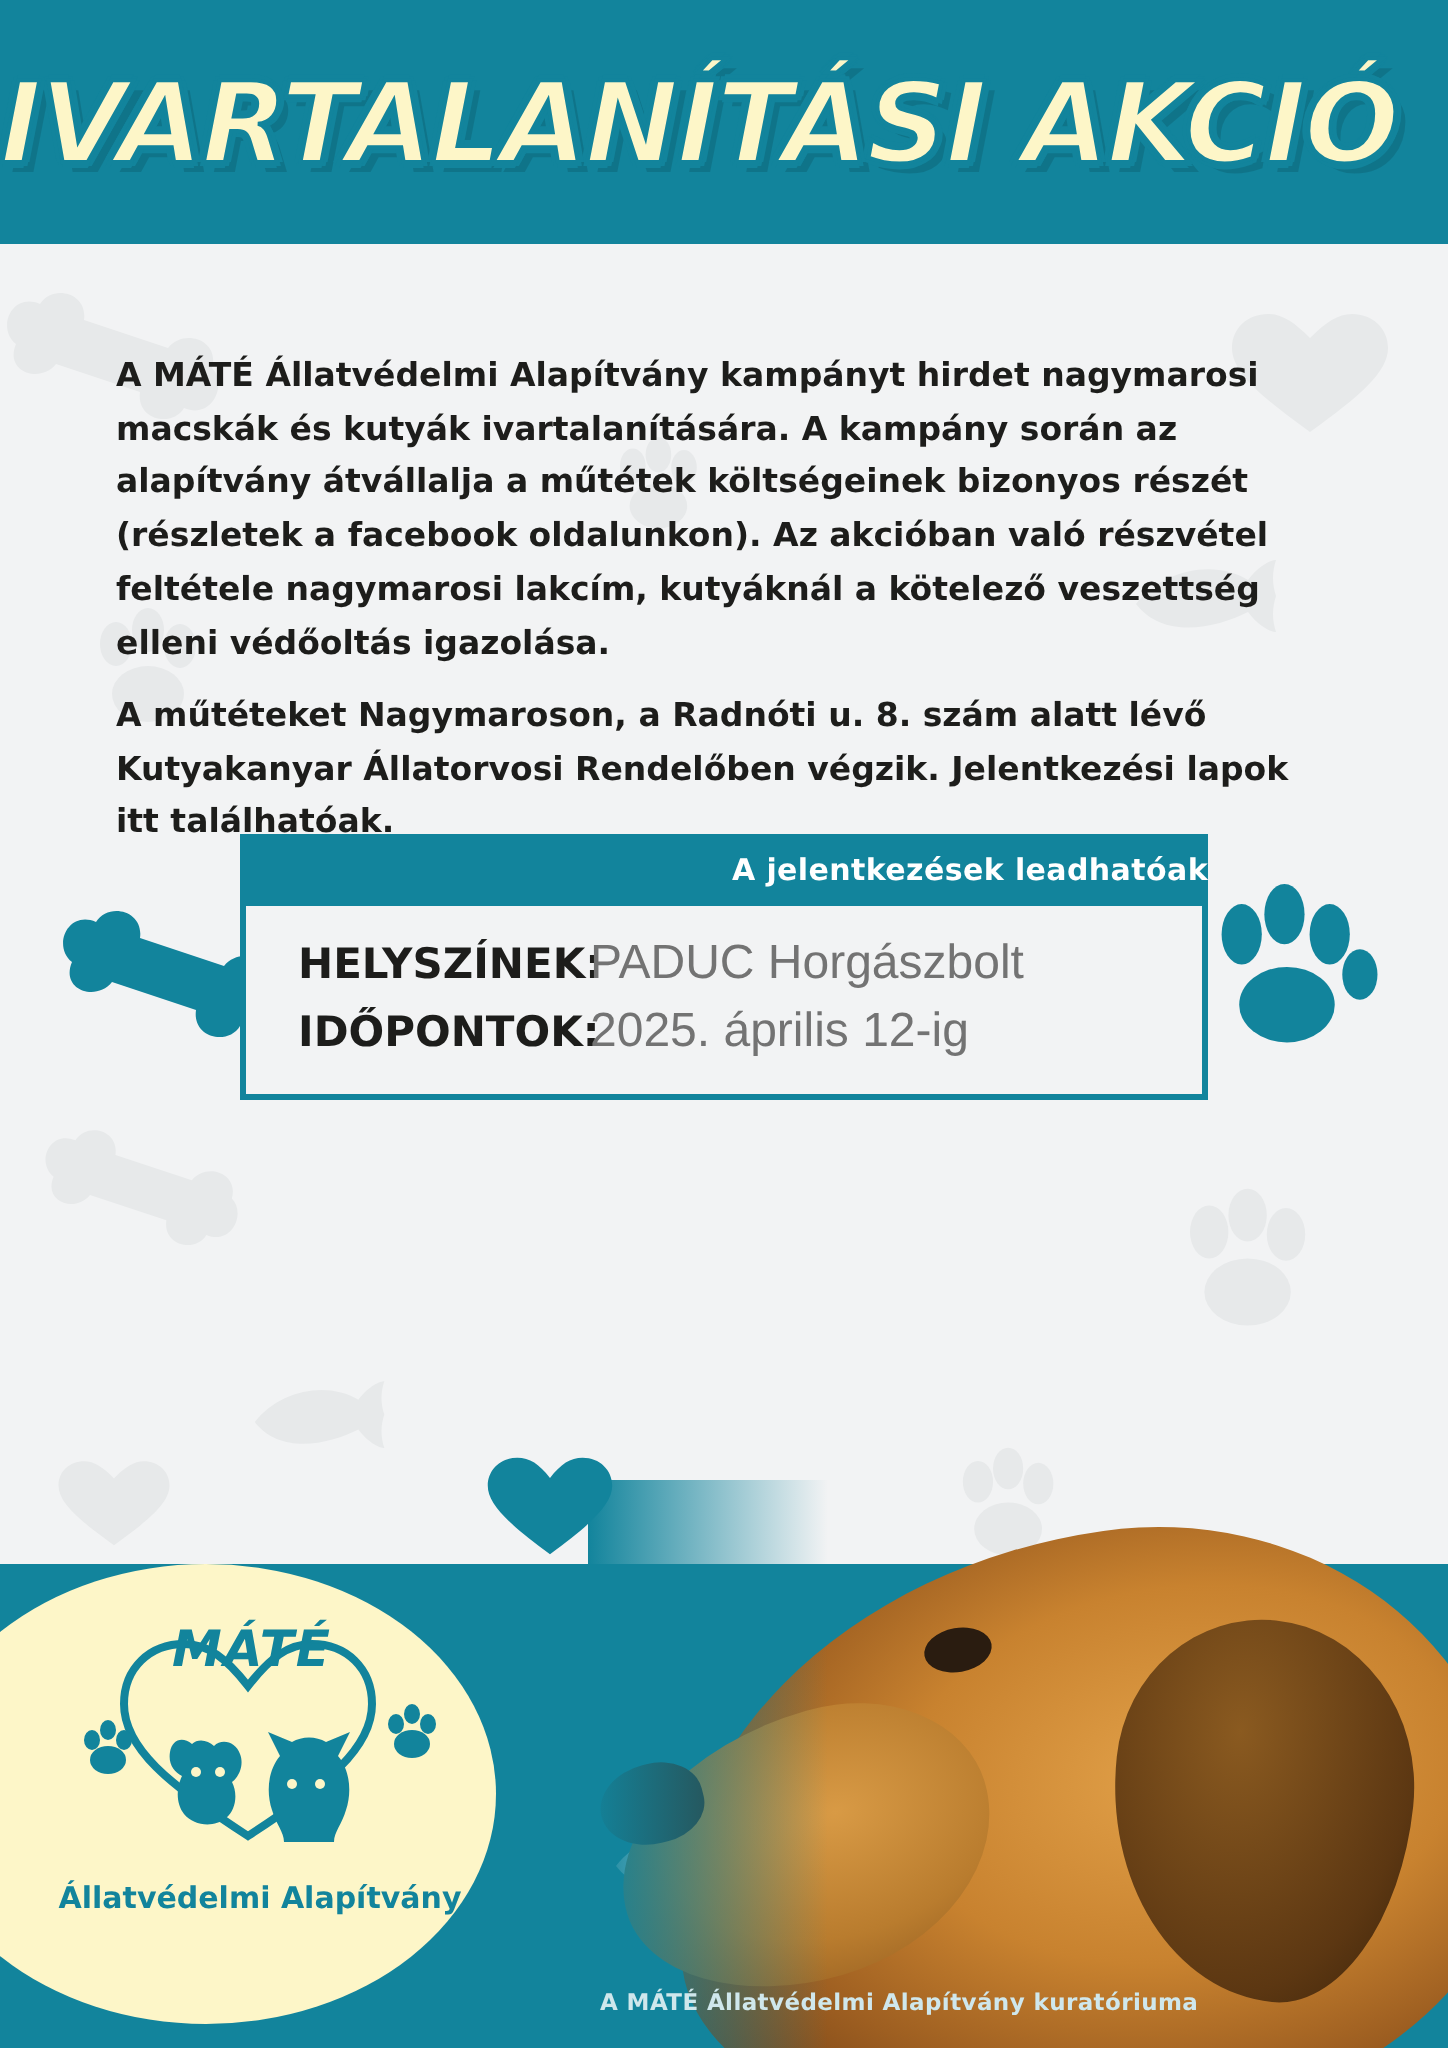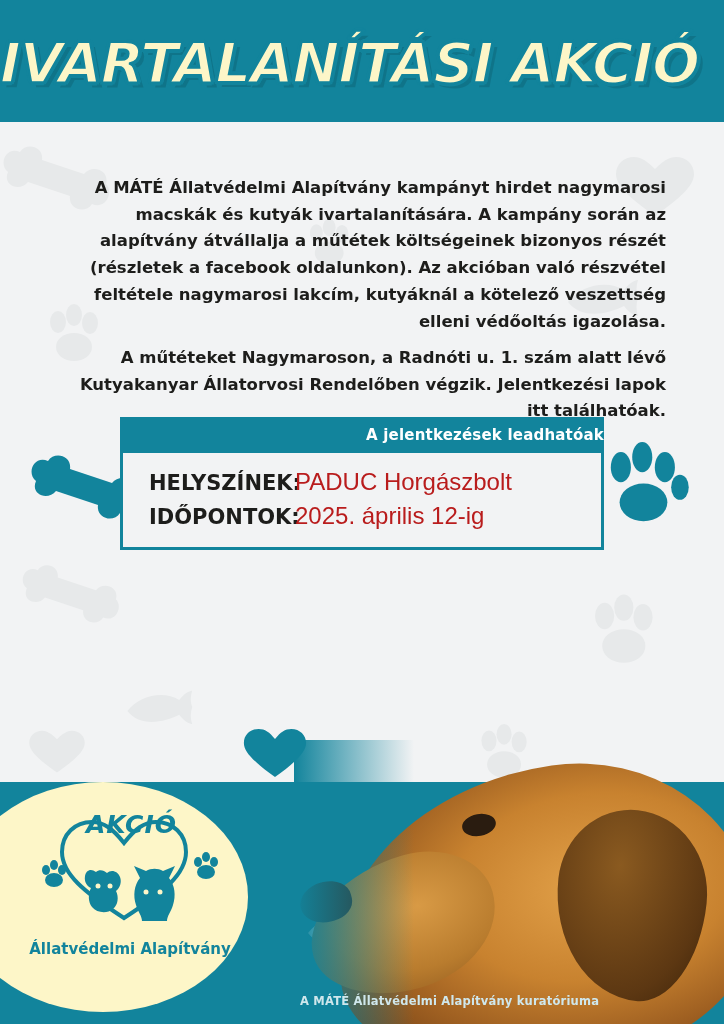--- a/index.html
+++ b/index.html
@@ -66,21 +66,21 @@
     fill: #e7e9ea;
     z-index: 1;
     pointer-events: none;
   }
 
   
   .text-block {
     position: absolute;
     left: 58px;
     width: 608px;
-    text-align: right;
+    text-align: left;
     color: #1d1d1b;
     font-family: "DejaVu Sans", sans-serif;
     font-weight: bold;
     font-size: 16.5px;
     line-height: 1.62;
     z-index: 4;
   }
   #para1 { top: 175px; }
   #para2 { top: 345px; }
   #para3 { top: 588px; font-size: 16px; line-height: 1.62; }
@@ -120,21 +120,21 @@
     font-size: 21px;
     color: #1d1d1b;
     width: 146px;
     flex: 0 0 146px;
     white-space: nowrap;
   }
   .info-value {
     font-family: "Liberation Sans", sans-serif;
     font-weight: normal;
     font-size: 24px;
-    color: #b91c1c;
+    color: #737373;
     white-space: nowrap;
   }
 
   
   .bottom-band {
     position: absolute;
     left: 0;
     top: 782px;
     width: 724px;
     height: 242px;
@@ -329,21 +329,21 @@
     <ellipse cx="33" cy="48" rx="19" ry="15" fill="#12849c"></ellipse>
   </svg>
   <svg class="deco" style="left:240px; top:722px;" width="70" height="62" viewBox="0 0 90 70">
     <path d="M45 66C19 47 5 34 5 22 5 12 13 4 24 4c8 0 14 4 21 13 7-9 13-13 21-13 11 0 19 8 19 18 0 12-14 25-40 44z" fill="#12849c"></path>
   </svg>
 
   <div class="top-band"></div>
   <div class="poster-title">IVARTALANÍTÁSI AKCIÓ</div>
 
   <div class="text-block" id="para1">A MÁTÉ Állatvédelmi Alapítvány kampányt hirdet nagymarosi macskák és kutyák ivartalanítására. A kampány során az alapítvány átvállalja a műtétek költségeinek bizonyos részét (részletek a facebook oldalunkon). Az akcióban való részvétel feltétele nagymarosi lakcím, kutyáknál a kötelező veszettség elleni védőoltás igazolása.</div>
-  <div class="text-block" id="para2">A műtéteket Nagymaroson, a Radnóti u. 1. szám alatt lévő Kutyakanyar Állatorvosi Rendelőben végzik. Jelentkezési lapok itt találhatóak.</div>
+  <div class="text-block" id="para2">A műtéteket Nagymaroson, a Radnóti u. 8. szám alatt lévő Kutyakanyar Állatorvosi Rendelőben végzik. Jelentkezési lapok itt találhatóak.</div>
 
   <div class="info-card">
     <div class="info-card-head">A jelentkezések leadhatóak</div>
     <div class="info-card-body">
       <div class="info-row">
         <span class="info-label">HELYSZÍNEK:</span>
         <span class="info-value">PADUC Horgászbolt</span>
       </div>
       <div class="info-row">
         <span class="info-label">IDŐPONTOK:</span>
@@ -389,19 +389,19 @@
         <ellipse cx="50" cy="70" rx="4" ry="5"></ellipse>
           <ellipse cx="42" cy="80" rx="9" ry="7"></ellipse>
         <ellipse cx="186" cy="62" rx="4" ry="5"></ellipse>
           <ellipse cx="194" cy="57" rx="4" ry="5"></ellipse>
         <ellipse cx="202" cy="62" rx="4" ry="5"></ellipse>
           <ellipse cx="194" cy="72" rx="9" ry="7"></ellipse>
       </g>
 
       <path d="M14 118a104 86 0 0 0 202 0" fill="none" stroke="none"></path>
     </svg>
-    <div class="logo-word">AKCIÓ</div>
+    <div class="logo-word">MÁTÉ</div>
     <div class="logo-sub">Állatvédelmi Alapítvány</div>
   </div>
 
   <div class="bottom-credit">A MÁTÉ Állatvédelmi Alapítvány kuratóriuma</div>
 
 </div>
 
 </body></html>

